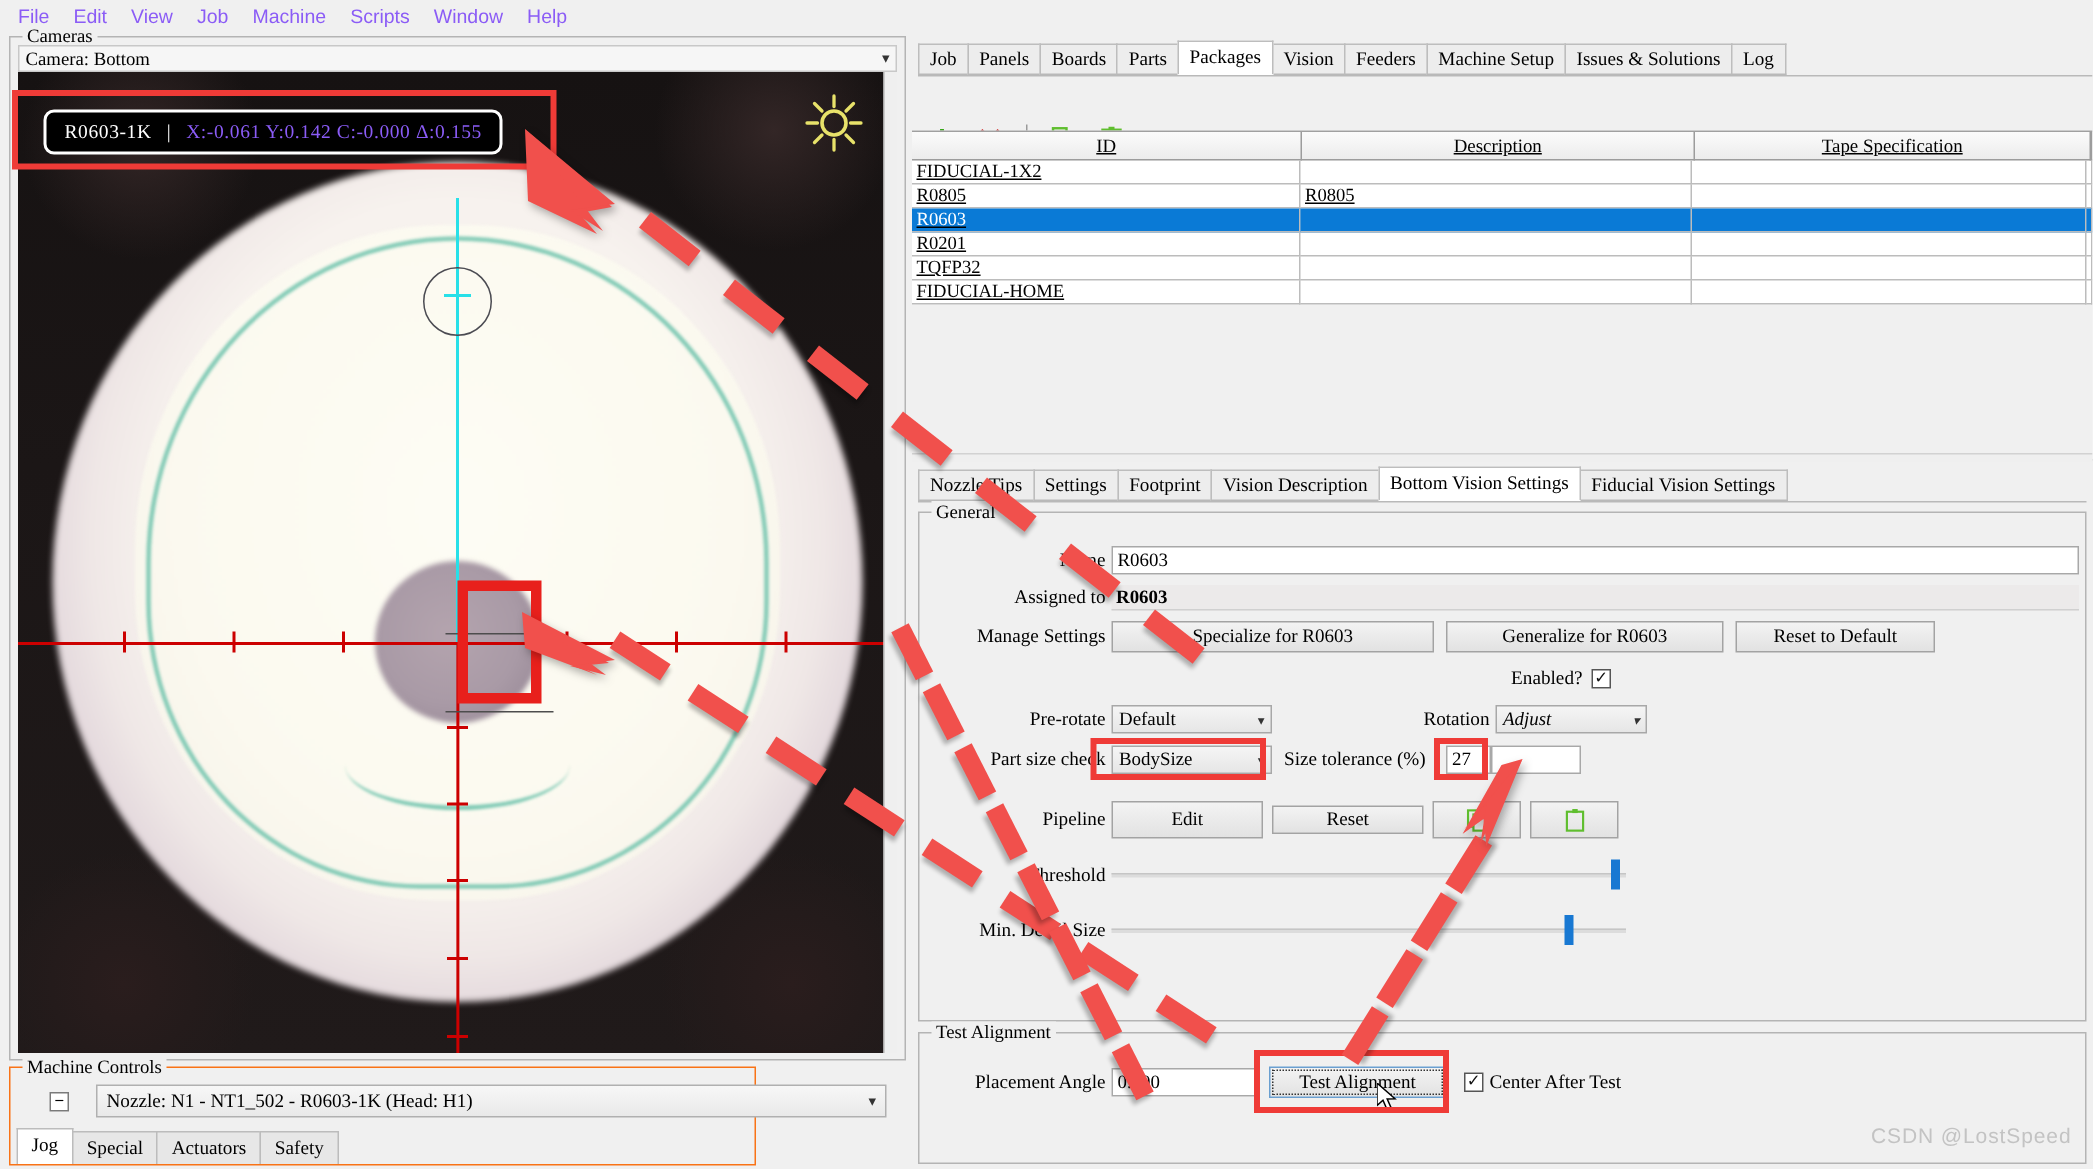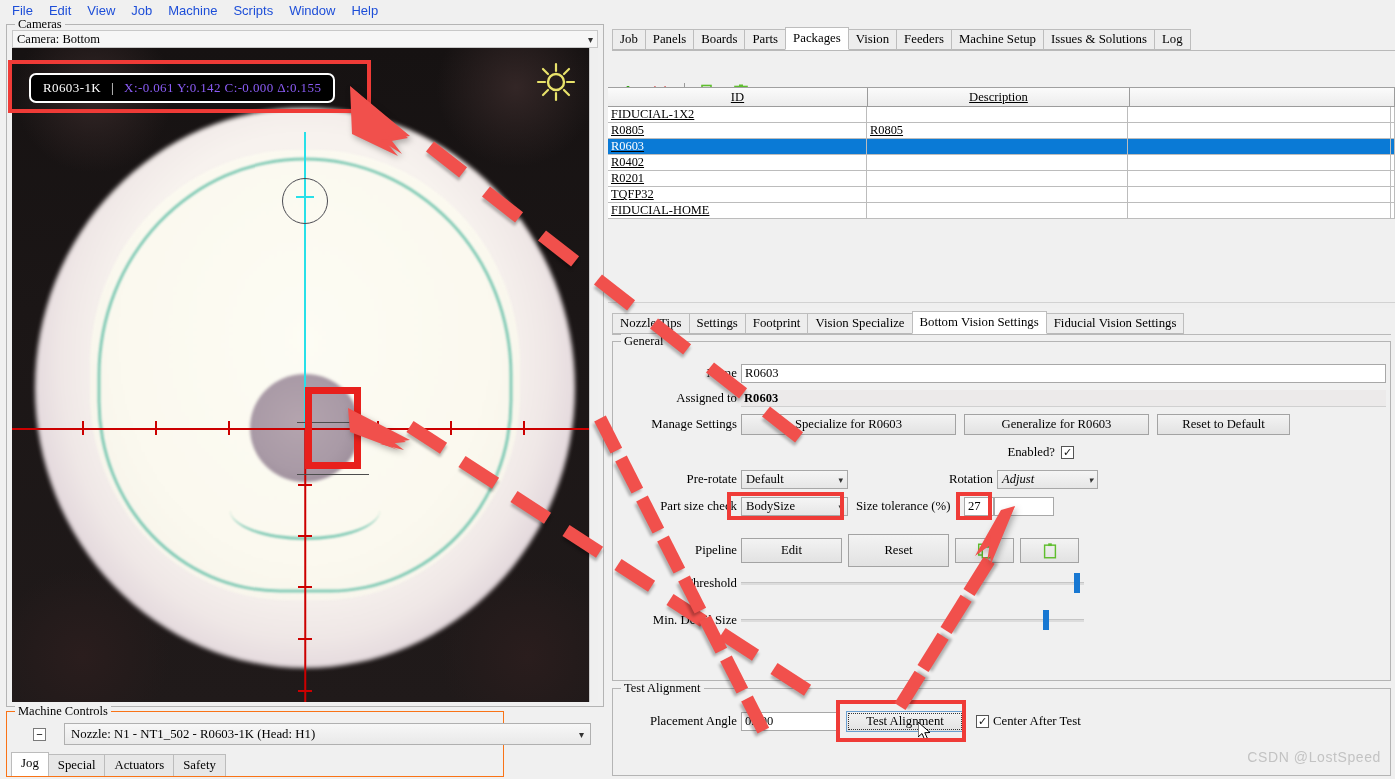--- a/index.html
+++ b/index.html
@@ -18,21 +18,21 @@
 
   
   .menubar {
     position: absolute; top: 0; left: 0; width: 1395px; height: 20px;
     background: #f0f0f0;
     display: flex; align-items: center;
     padding-left: 4px;
   }
   .menubar .mi {
     font-family: "Liberation Sans", sans-serif;
-    font-size: 13px; color: #1d4ed8;
+    font-size: 13px; color: #8b5cf6;
     padding: 2px 8px; cursor: default; white-space: nowrap;
   }
 
   
   .cam-group {
     position: absolute; left: 6px; top: 24px;
     width: 598px; height: 683px;
     border: 1px solid #b4b4b4;
     background: #f0f0f0;
   }
@@ -506,20 +506,21 @@
           <rect x="8" y="1.5" width="4" height="3" fill="#5fbe2e"></rect>
         </svg>
       </div>
     </div>
   </div>
 
   <div class="pkg-table">
     <div class="pkg-head">
       <div class="col-id">ID</div>
       <div class="col-desc">Description</div>
+      <div class="col-tape">Tape Specification</div>
       <div class="col-extra"></div>
     </div>
 
     <div class="pkg-row">
       <div class="col-id">FIDUCIAL-1X2</div>
       <div class="col-desc"></div>
       <div class="col-tape"></div>
       <div class="col-extra"></div>
     </div>
     <div class="pkg-row">
@@ -528,26 +529,20 @@
       <div class="col-tape"></div>
       <div class="col-extra"></div>
     </div>
     <div class="pkg-row selected">
       <div class="col-id">R0603</div>
       <div class="col-desc"></div>
       <div class="col-tape"></div>
       <div class="col-extra">R</div>
     </div>
     <div class="pkg-row">
-      <div class="col-id">R0402</div>
-      <div class="col-desc"></div>
-      <div class="col-tape"></div>
-      <div class="col-extra"></div>
-    </div>
-    <div class="pkg-row">
       <div class="col-id">R0201</div>
       <div class="col-desc"></div>
       <div class="col-tape"></div>
       <div class="col-extra"></div>
     </div>
     <div class="pkg-row">
       <div class="col-id">TQFP32</div>
       <div class="col-desc"></div>
       <div class="col-tape"></div>
       <div class="col-extra"></div>
@@ -559,21 +554,21 @@
       <div class="col-extra"></div>
     </div>
     <div class="pkg-filler"></div>
   </div>
   <div class="pkg-scroll-h"></div>
 
   <div class="tabstrip2">
     <div class="tab">Nozzle Tips</div>
     <div class="tab">Settings</div>
     <div class="tab">Footprint</div>
-    <div class="tab">Vision Specialize</div>
+    <div class="tab">Vision Description</div>
     <div class="tab active">Bottom Vision Settings</div>
     <div class="tab">Fiducial Vision Settings</div>
   </div>
 
   <div class="general-group">
     <div class="group-legend">General</div>
 
     <div class="frow" style="left:0; top:22px; width:779px;">
       <div class="flabel" style="width:124px;">Name</div>
       <div class="ftext" style="margin-left:4px; width:645px;">R0603</div>
@@ -616,21 +611,21 @@
         <span class="chev">▾</span>
       </div>
       <div class="flabel" style="margin-left:8px; width:108px; text-align:left;">Size tolerance  (%)</div>
       <div class="ftext" style="width:30px;">27</div>
       <div class="ftext" style="width:60px;"></div>
     </div>
 
     <div class="frow" style="left:0; top:192px; width:779px;">
       <div class="flabel" style="width:124px;">Pipeline</div>
       <div class="btn" style="margin-left:4px; width:101px; height:25px;">Edit</div>
-      <div class="btn" style="margin-left:6px; width:101px; height:33px;">Reset</div>
+      <div class="btn" style="margin-left:6px; width:101px; height:19px;">Reset</div>
       <div class="btn" style="margin-left:6px; width:59px; height:25px;">
         <svg width="18" height="18" viewBox="0 0 20 20">
           <rect x="3" y="2.5" width="9" height="12" fill="none" stroke="#5fbe2e" stroke-width="1.6"></rect>
           <rect x="7" y="5.5" width="9" height="12" fill="#fff" stroke="#5fbe2e" stroke-width="1.6"></rect>
         </svg>
       </div>
       <div class="btn" style="margin-left:6px; width:59px; height:25px;">
         <svg width="18" height="18" viewBox="0 0 20 20">
           <rect x="4" y="3.5" width="12" height="14" fill="none" stroke="#5fbe2e" stroke-width="1.6"></rect>
           <rect x="8" y="1.5" width="4" height="3" fill="#5fbe2e"></rect>

